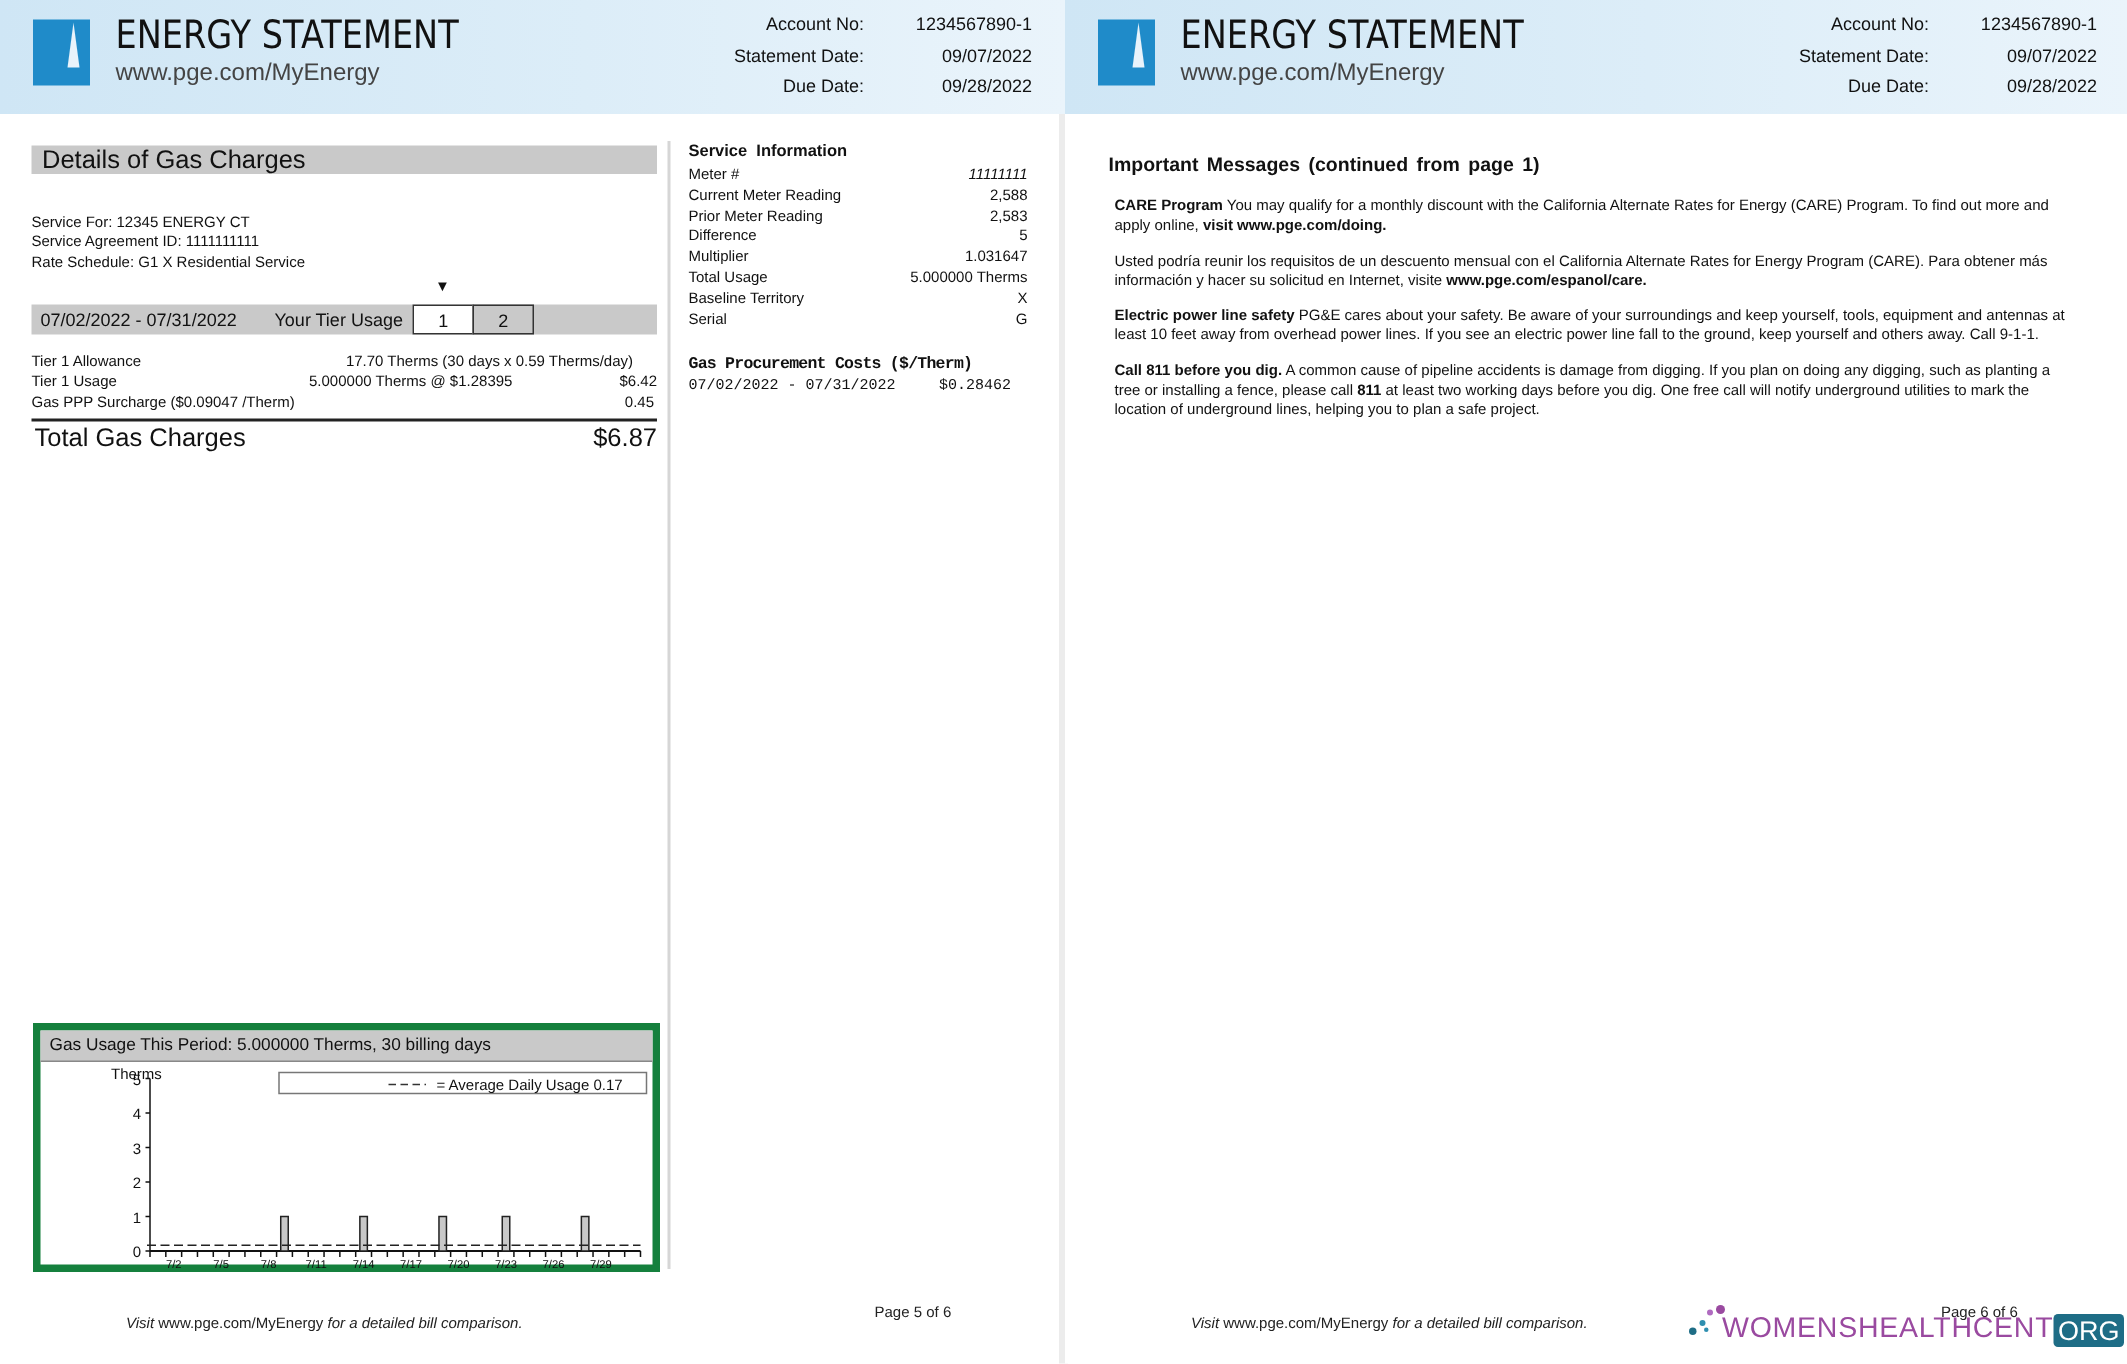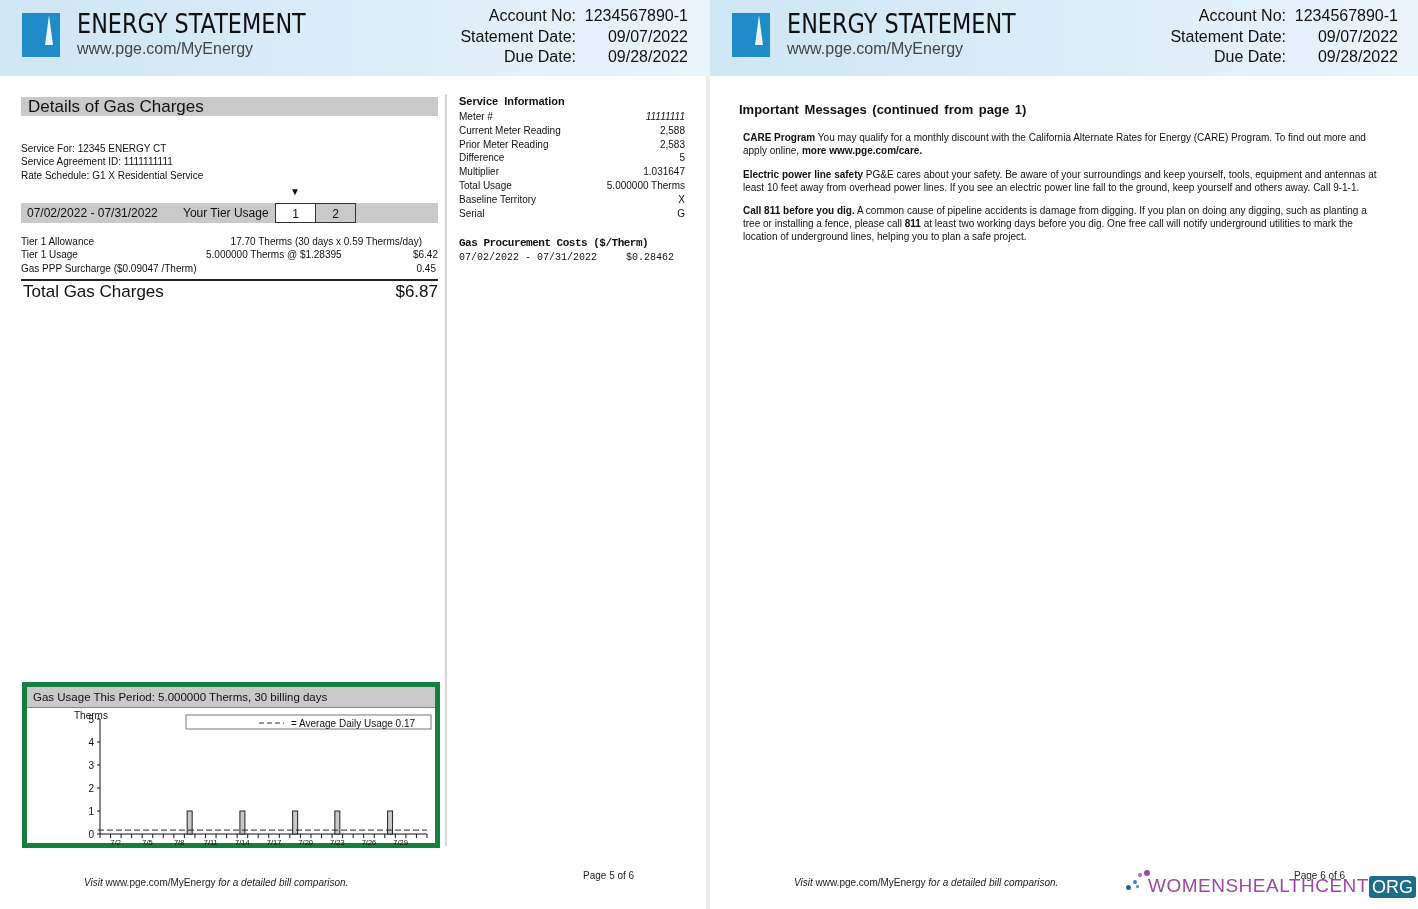--- a/index.html
+++ b/index.html
@@ -8,21 +8,21 @@
   #page5 { left: 0; width: 710px; }
   #page6 { left: 710px; width: 708px; }
   .gutter { position: absolute; left: 706px; top: 76px; width: 6px; height: 833px; background: #ececec; }
   .header { position: absolute; left: 0; top: 0; height: 76px; width: 100%; background: linear-gradient(90deg, #cfe6f5 0%, #dcedf8 55%, #eaf4fb 100%); }
   .logo { position: absolute; left: 22px; top: 13px; width: 38px; height: 44px; background: #1f8bc9; overflow: hidden; }
   .logo .flare { position: absolute; left: 23px; top: 2px; width: 0; height: 0; border-left: 4px solid transparent; border-right: 4px solid transparent; border-bottom: 30px solid #e8f3fb; }
   .logo .lt { position: absolute; left: 1px; bottom: 1px; font-size: 13px; font-weight: bold; color: #fff; letter-spacing: -1px; font-family: "Liberation Sans", sans-serif; padding-left: 48px; }
   .logo .amp { color: #f2b21c; }
   .h-title { position: absolute; left: 77px; top: 9px; font-size: 26px; font-family: "DejaVu Sans", sans-serif; letter-spacing: 0px; color: #111; transform: scaleX(0.86); transform-origin: left; }
   .h-url { position: absolute; left: 77px; top: 40px; font-size: 16px; color: #444; }
-  .h-meta { position: absolute; top: 6px; right: 22px; font-size: 16px; line-height: 20.5px; }
+  .h-meta { position: absolute; top: 6px; right: 22px; font-size: 12px; line-height: 20.5px; }
   .h-meta .row { display: flex; justify-content: flex-end; }
   .h-meta .lbl { text-align: right; }
   .h-meta .val { width: 112px; text-align: right; }
 
   
   .gas-head { position: absolute; left: 21px; top: 97px; width: 417px; height: 19px; background: #c9c9c9; font-size: 17px; padding-left: 7px; line-height: 19px; }
   .period { position: absolute; left: 21px; top: 121px; font-size: 17px; }
   .svc { position: absolute; left: 21px; top: 142px; font-size: 10px; line-height: 13.3px; }
   .tier-arrow { position: absolute; left: 290px; top: 186px; font-size: 10px; }
   .tier-bar { position: absolute; left: 21px; top: 203px; width: 417px; height: 20px; background: #c9c9c9; font-size: 12px; line-height: 20px; }
@@ -275,21 +275,22 @@
         </div>
       <div class="row">
           <span class="lbl">Due Date:</span>
           <span class="val">09/28/2022</span>
         </div>
     </div>
   </div>
 
   <div class="im-title">Important Messages  (continued from page 1)</div>
   <div class="msgs">
-    <p><b>CARE Program</b><span> You may qualify for a monthly discount with the California Alternate Rates for Energy (CARE) Program. To find out more and apply online, </span><b>more www.pge.com/care.</b></p>
+    <p><b>CARE Program</b><span> You may qualify for a monthly discount with the California Alternate Rates for Energy (CARE) Program. To find out more and apply online, </span><b>visit www.pge.com/doing.</b></p>
+    <p><span>Usted podría reunir los requisitos de un descuento mensual con el California Alternate Rates for Energy Program (CARE). Para obtener más información y hacer su solicitud en Internet, visite </span><b>www.pge.com/espanol/care.</b></p>
     <p><b>Electric power line safety</b><span> PG&amp;E cares about your safety. Be aware of your surroundings and keep yourself, tools, equipment and antennas at least 10 feet away from overhead power lines. If you see an electric power line fall to the ground, keep yourself and others away. Call 9-1-1.</span></p>
     <p><b>Call 811 before you dig.</b><span> A common cause of pipeline accidents is damage from digging. If you plan on doing any digging, such as planting a tree or installing a fence, please call </span><b>811</b><span> at least two working days before you dig. One free call will notify underground utilities to mark the location of underground lines, helping you to plan a safe project.</span></p>
   </div>
 
   <div class="foot-note" style="left:84px; top:877px;">
     <span>Visit</span> <span class="n">www.pge.com/MyEnergy</span> <span>for a detailed bill comparison.</span>
   </div>
   <div class="page-no" style="left:584px; top:870px;">Page 6 of 6</div>
 
   <div class="whc">

